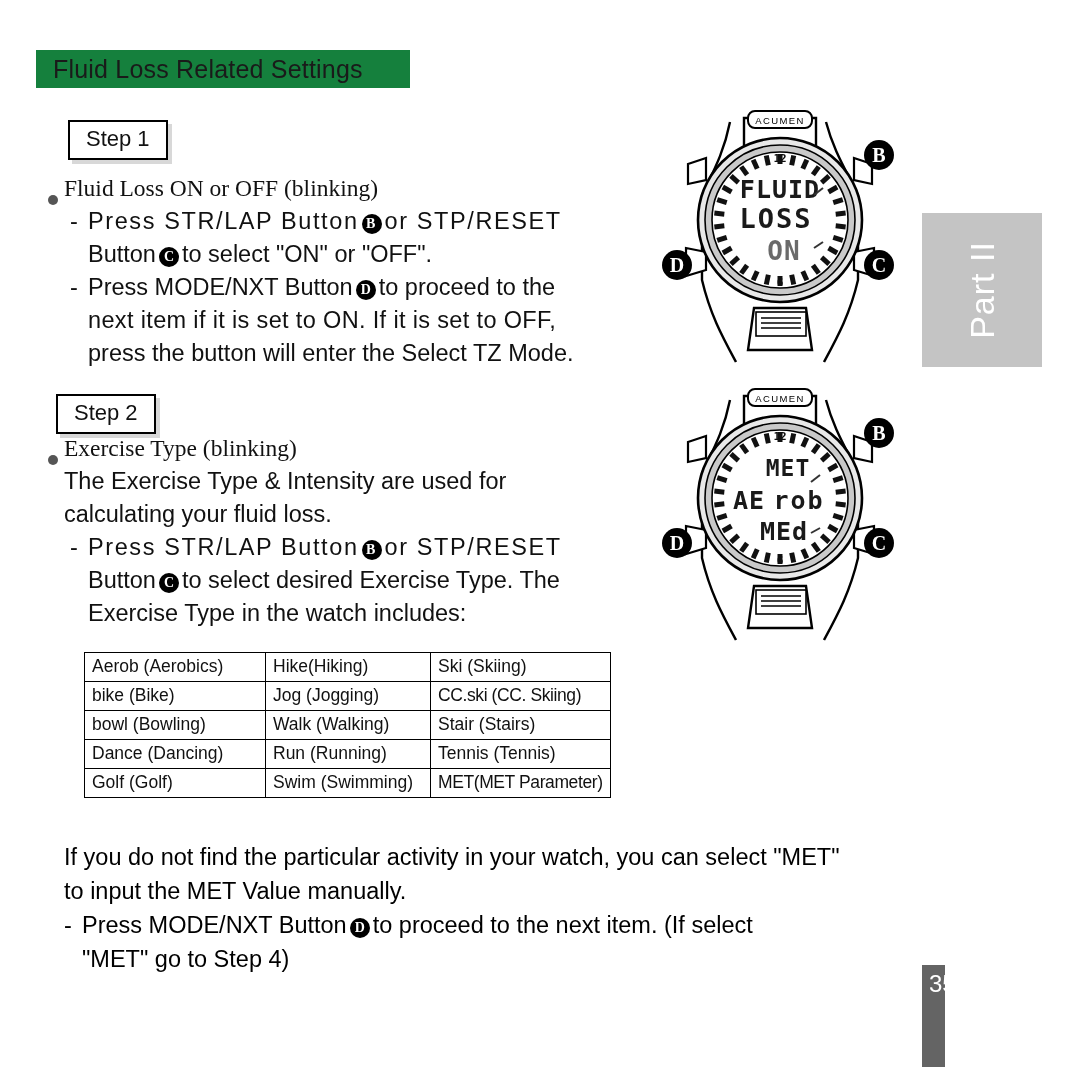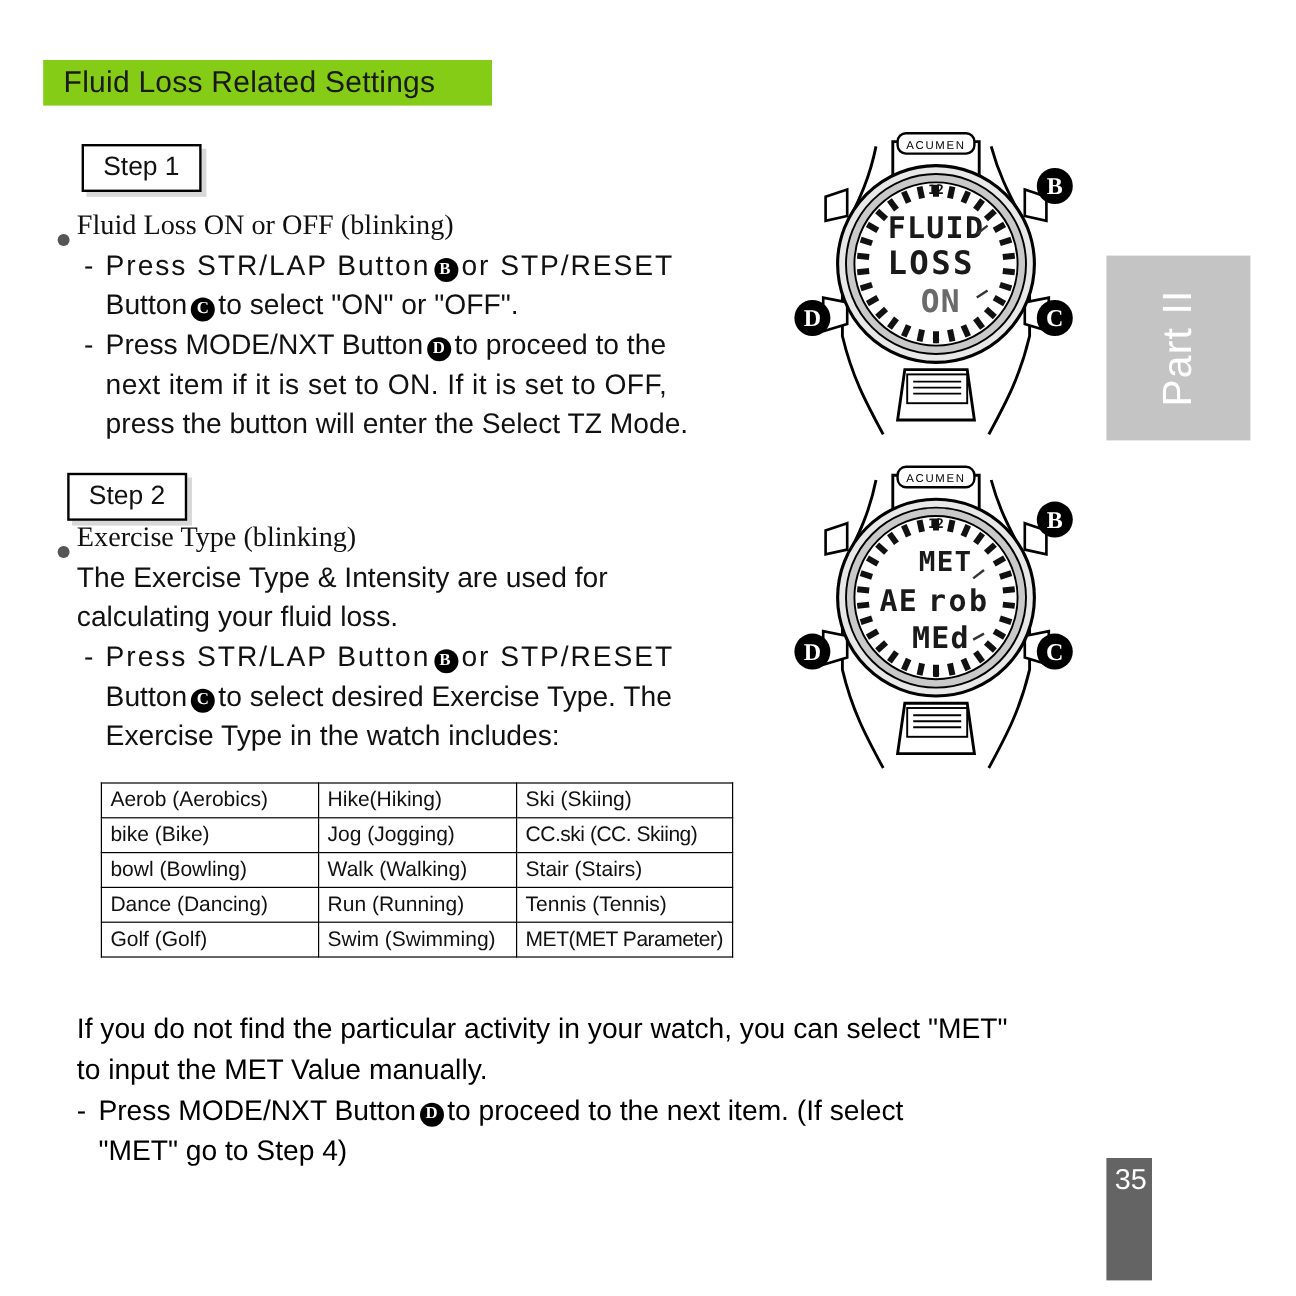--- a/index.html
+++ b/index.html
@@ -16,21 +16,21 @@
     color: #000000;
   }
 
   
   .header-bar {
     position: absolute;
     left: 36px;
     top: 50px;
     width: 374px;
     height: 38px;
-    background: #84cc16;
+    background: #15803d;
     display: flex;
     align-items: center;
     padding-left: 17px;
     box-sizing: border-box;
   }
   .header-bar .title {
     font-size: 25px;
     letter-spacing: 0.2px;
     color: #1a1a1a;
   }
@@ -152,21 +152,21 @@
     color: #ffffff;
     font-size: 34px;
     letter-spacing: 1px;
   }
 
   
   .page-box {
     position: absolute;
     left: 922px;
     top: 965px;
-    width: 38px;
+    width: 23px;
     height: 102px;
     background: #646464;
   }
   .page-box .page-num {
     position: absolute;
     left: 7px;
     top: 5px;
     color: #ffffff;
     font-size: 24px;
   }

